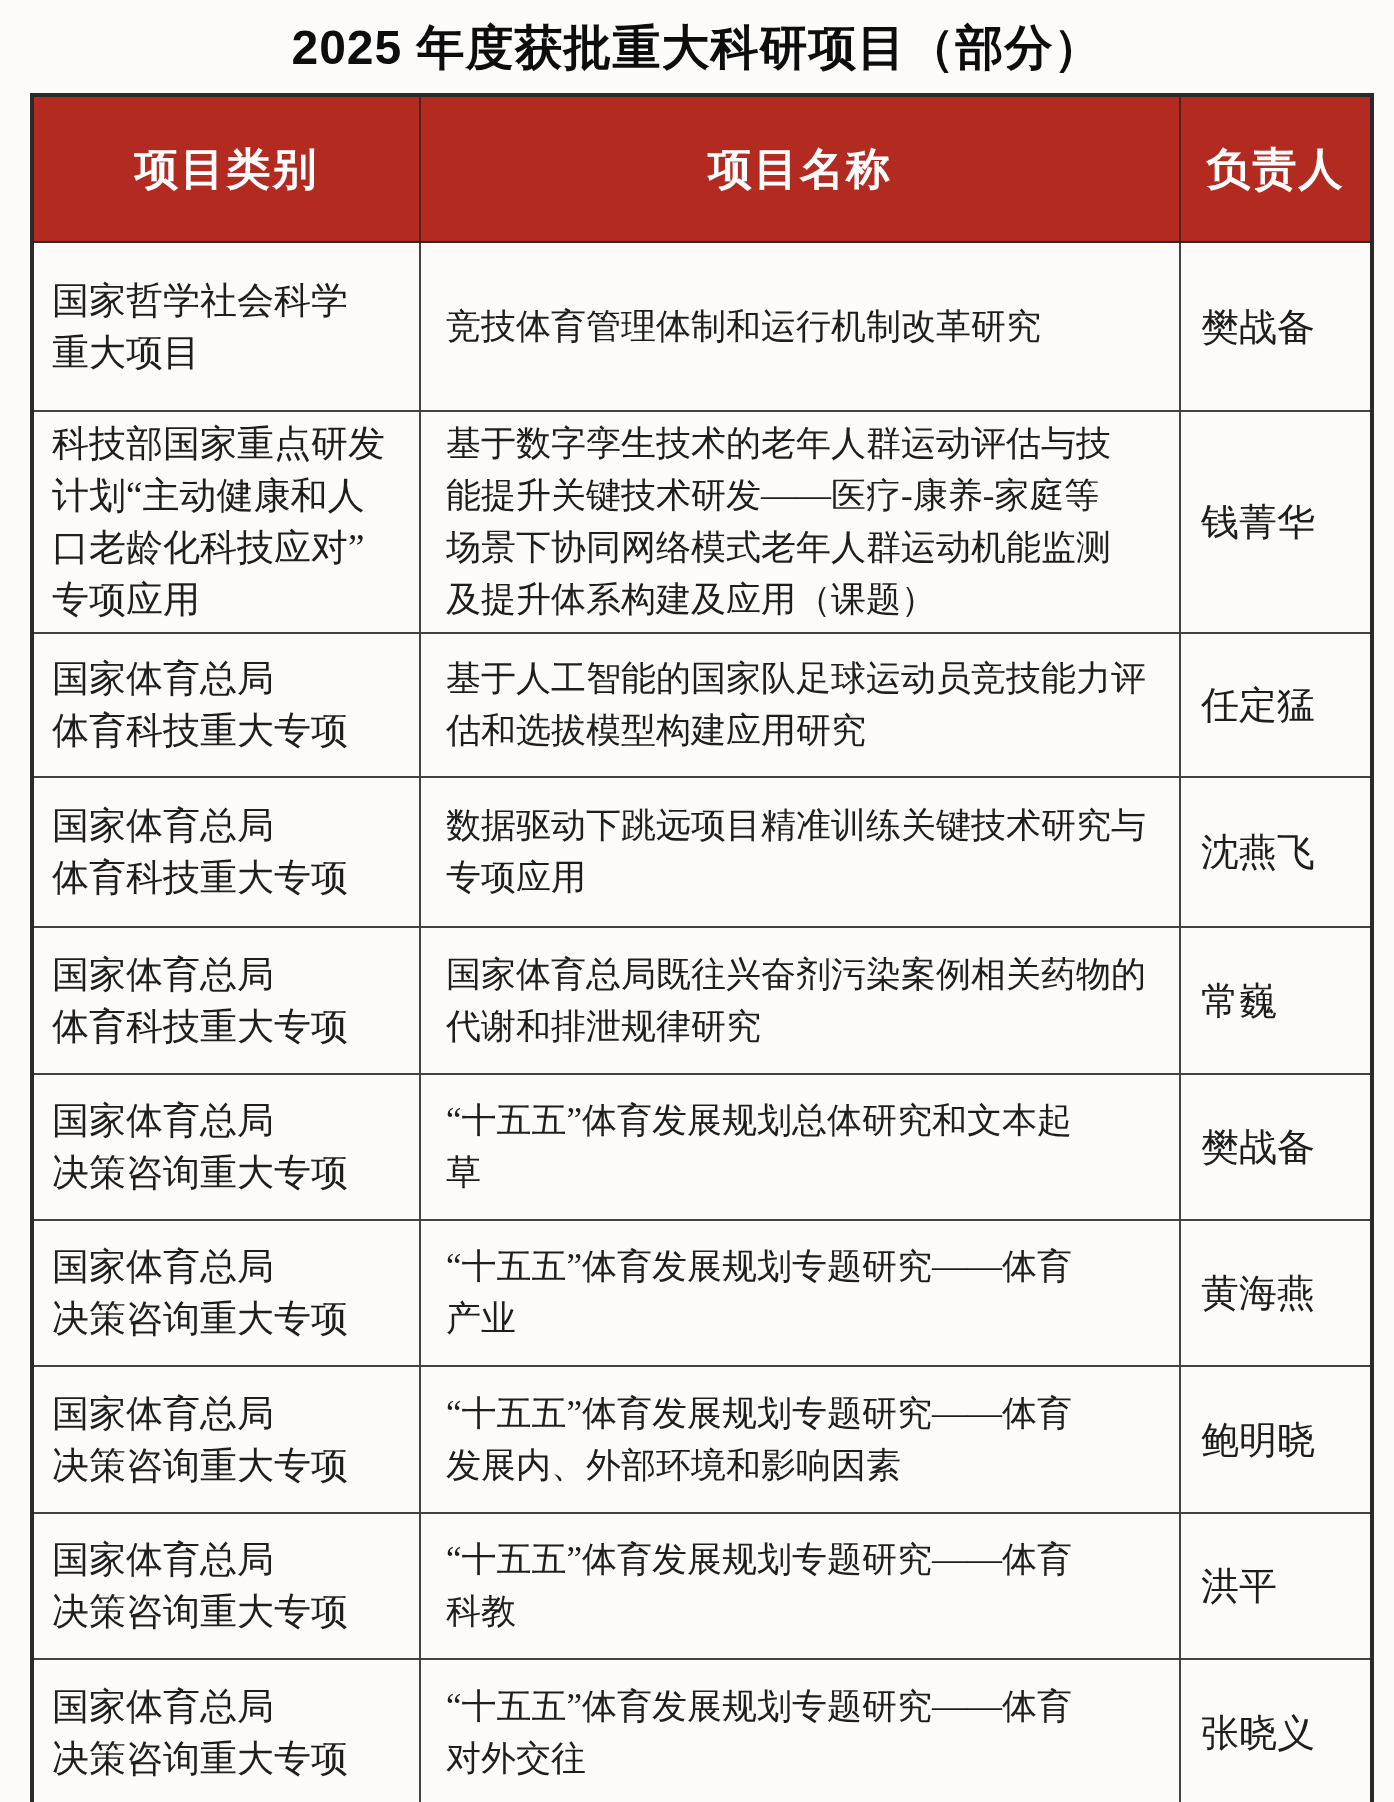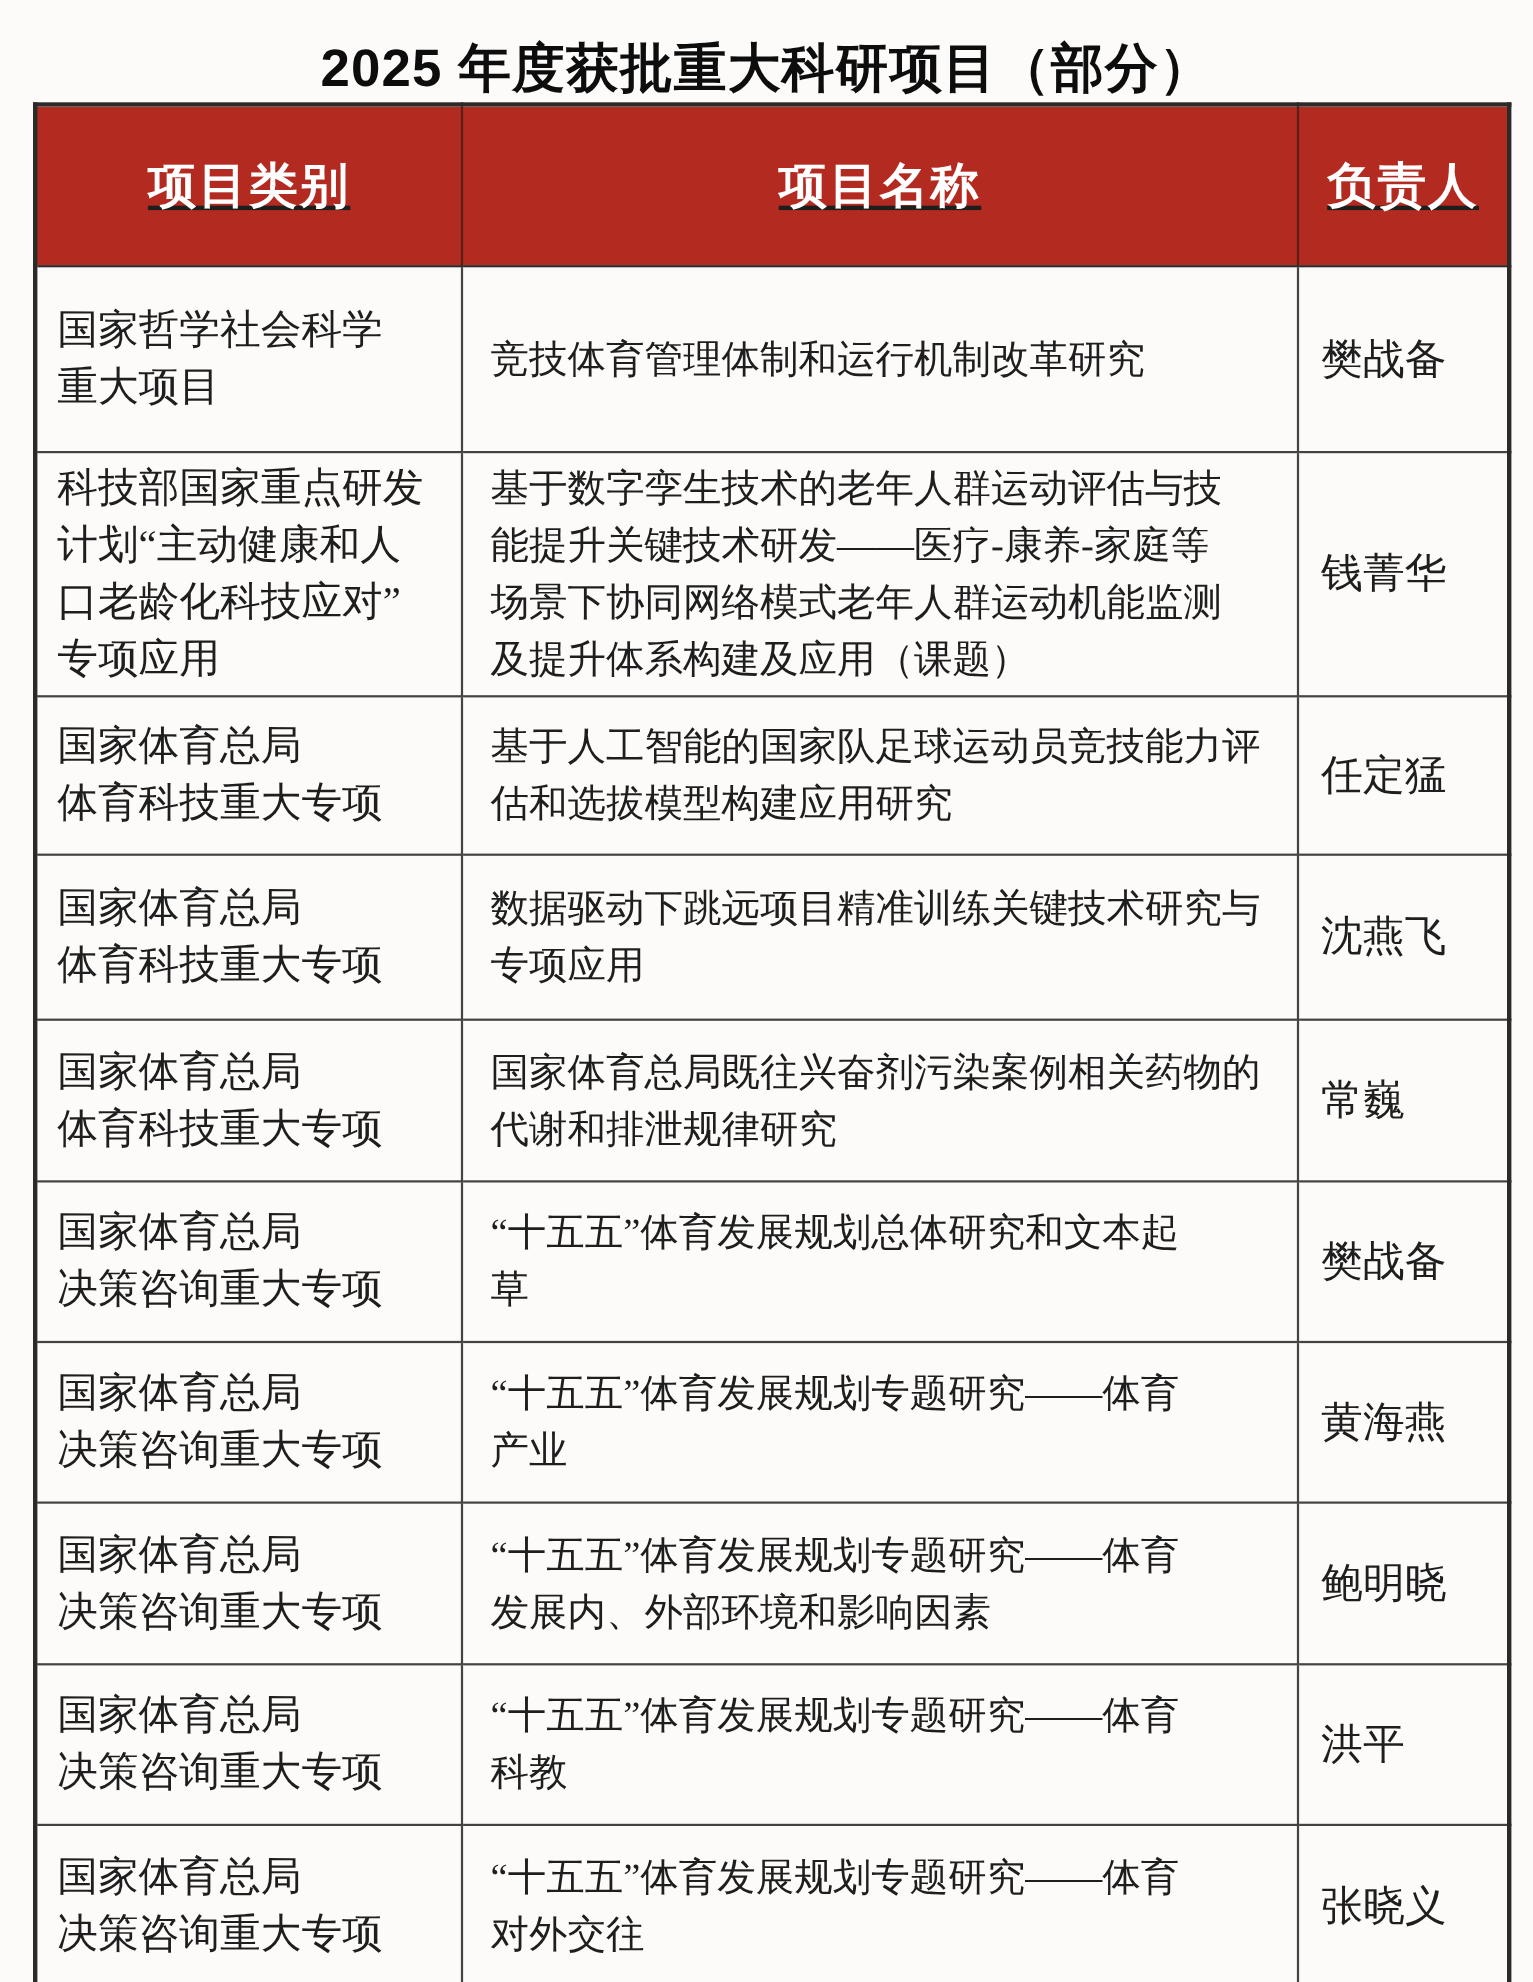--- a/index.html
+++ b/index.html
@@ -14,21 +14,21 @@
   body{
     width:1394px;height:1802px;
     background:var(--background);
     font-family:"Liberation Serif", serif;
     color:var(--text);
     position:relative;
     overflow:hidden;
   }
   .title{
     margin:0;
-    padding-top:30px;
+    padding-top:16px;
     text-align:center;
     font-family:"Liberation Sans", sans-serif;
     font-size:48px;
     font-weight:700;
     color:#0d0d0d;
     letter-spacing:1px;
   }
   table.projects{
     position:absolute;
     left:30px;
@@ -39,21 +39,21 @@
     border:4px solid var(--outer-border);
   }
   col.c1{width:388px;}
   col.c2{width:760px;}
   col.c3{width:192px;}
   th,td{
     border:2px solid var(--border);
     vertical-align:middle;
     overflow:hidden;
   }
-  thead tr{height:147px;text-decoration:underline;}
+  thead tr{height:147px;}
   th{
     background:var(--header-bg);
     color:var(--header-text);
     font-size:44px;
     font-weight:700;
     text-align:center;
     letter-spacing:2px;
     border-color:#57201a;
     border-bottom-color:var(--outer-border);
   }

